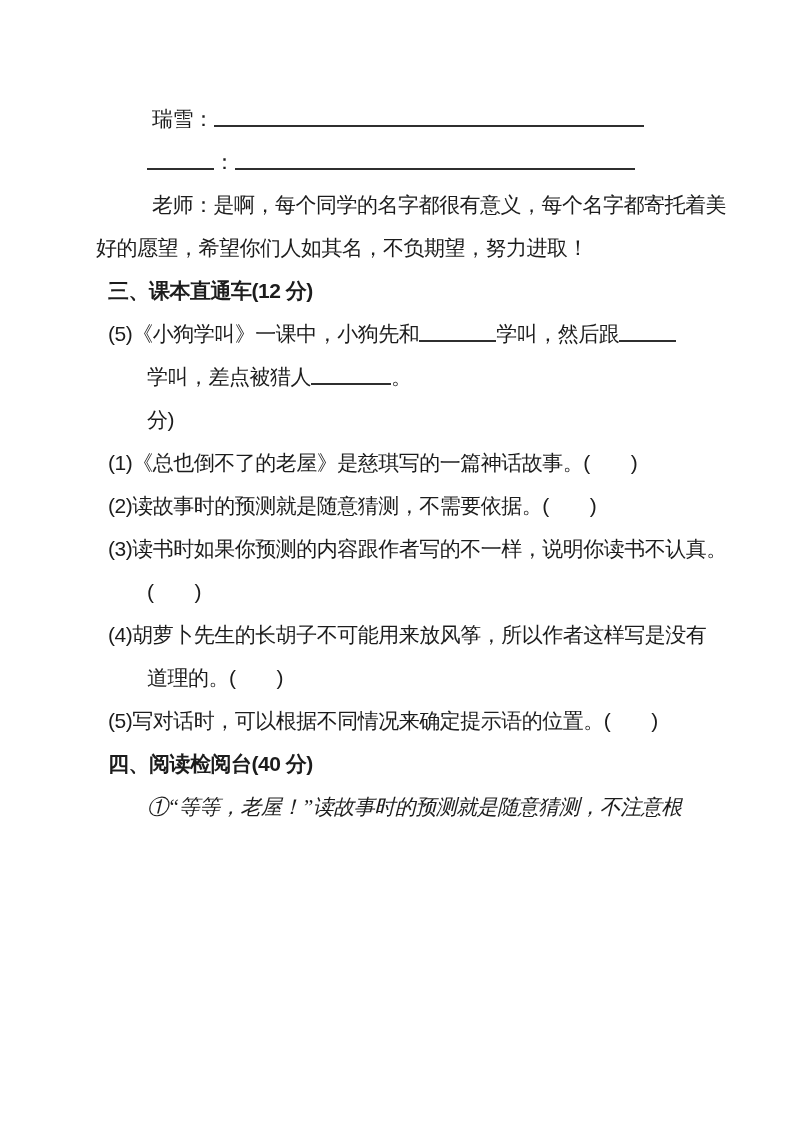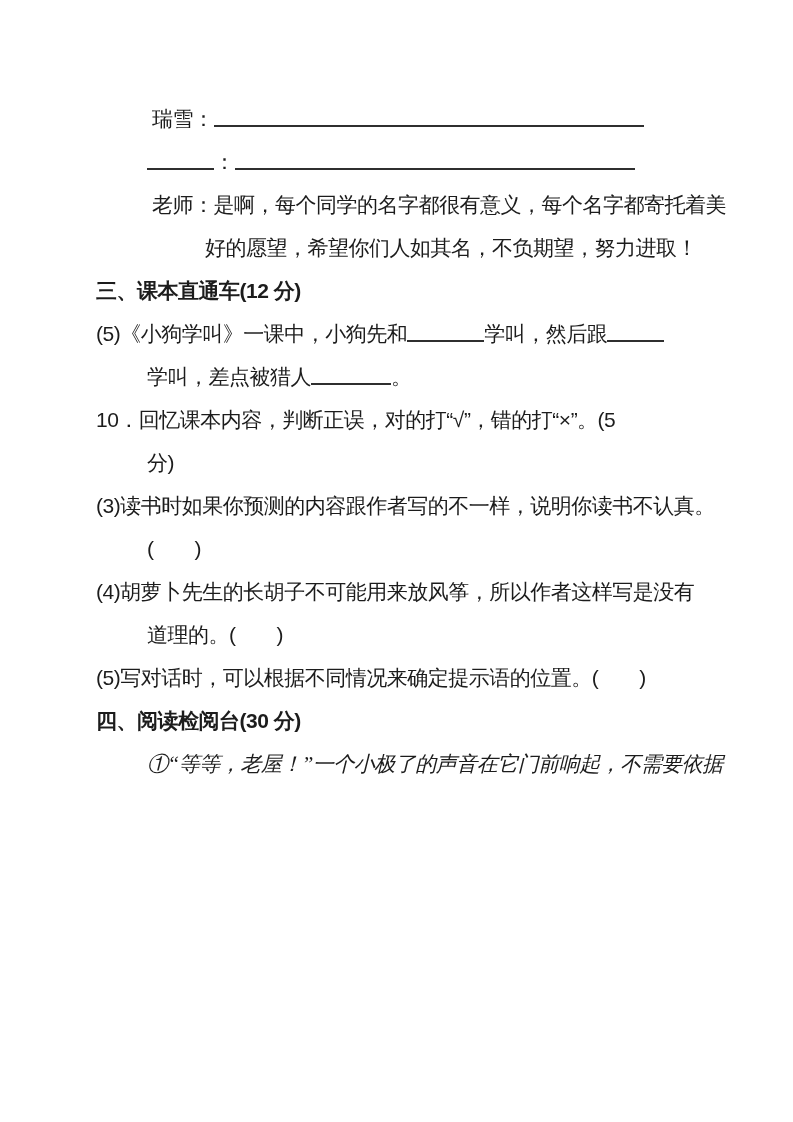--- a/index.html
+++ b/index.html
@@ -9,46 +9,47 @@
     color:#1c1c1c;
   }
   .doc{
     padding:97px 0 0 96px;
     font-size:21px;
     letter-spacing:-0.5px;
   }
   .line{
     height:43px;line-height:43px;white-space:nowrap;
   }
-  .in-item{margin-left:0;}
+  .in-item{margin-left:12px;}
   .in-cont{margin-left:51px;}
   .in-speaker{margin-left:56px;}
-  .in-speech{margin-left:109px;}
+  .in-speech{}
   .bold{font-weight:700;}
   .kai{font-family:Liberation Mono, monospace;}
   .kai-line .t{font-family:"Liberation Serif","DejaVu Serif",serif;font-style:italic;}
   .blank{
     display:inline-block;height:5px;
     border-bottom:2px solid #2f2f2f;
     transform:translateY(1px);
   }
 </style>
 </head>
 <body>
 
 <div class="doc" id="doc">
     <div class="line in-speaker "><span class="t kai">瑞雪：</span><span class="blank" style="width: 430px;"></span></div>
     <div class="line in-cont "><span class="blank" style="width: 67px;"></span><span class="t kai">：</span><span class="blank" style="width: 400px;"></span></div>
     <div class="line in-speaker "><span class="t kai">老师：</span><span class="t ">是啊，每个同学的名字都很有意义，每个名字都寄托着美</span></div>
     <div class="line in-speech "><span class="t ">好的愿望，希望你们人如其名，不负期望，努力进取！</span></div>
     <div class="line in-item bold"><span class="t ">三、课本直通车(12 分)</span></div>
     <div class="line in-item "><span class="t ">(5)《小狗学叫》一课中，小狗先和</span><span class="blank" style="width: 77px;"></span><span class="t ">学叫，然后跟</span><span class="blank" style="width: 57px;"></span></div>
     <div class="line in-cont "><span class="t ">学叫，差点被猎人</span><span class="blank" style="width: 80px;"></span><span class="t ">。</span></div>
-    <div class="line in-item "><span class="t ">10．回忆课本内容，判断正误，对的打“√”，错的打“×”。(5</span></div>
     <div class="line in-cont "><span class="t ">分)</span></div>
+    <div class="line in-item "><span class="t ">(1)《总也倒不了的老屋》是慈琪写的一篇神话故事。(　　)</span></div>
+    <div class="line in-item "><span class="t ">(2)读故事时的预测就是随意猜测，不需要依据。(　　)</span></div>
     <div class="line in-item "><span class="t ">(3)读书时如果你预测的内容跟作者写的不一样，说明你读书不认真。</span></div>
     <div class="line in-cont "><span class="t ">(　　)</span></div>
     <div class="line in-item "><span class="t ">(4)胡萝卜先生的长胡子不可能用来放风筝，所以作者这样写是没有</span></div>
     <div class="line in-cont "><span class="t ">道理的。(　　)</span></div>
     <div class="line in-item "><span class="t ">(5)写对话时，可以根据不同情况来确定提示语的位置。(　　)</span></div>
-    <div class="line in-item bold"><span class="t ">四、阅读检阅台(30 分)</span></div>
-    <div class="line in-cont kai-line"><span class="t ">①“等等，老屋！”一个小极了的声音在它门前响起，不需要依据</span></div>
+    <div class="line in-item bold"><span class="t ">四、阅读检阅台(40 分)</span></div>
+    <div class="line in-cont kai-line"><span class="t ">①“等等，老屋！”读故事时的预测就是随意猜测，不注意根</span></div>
   </div>
 
 </body></html>

